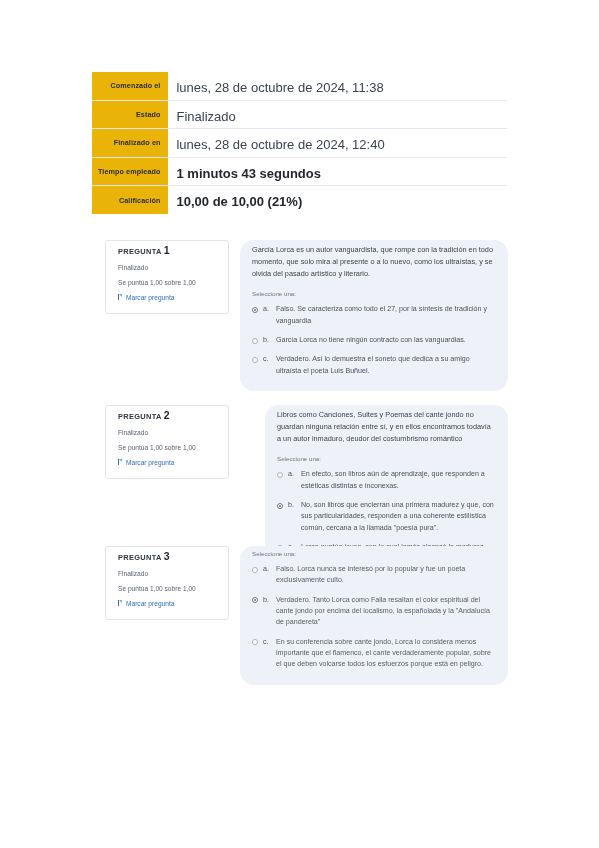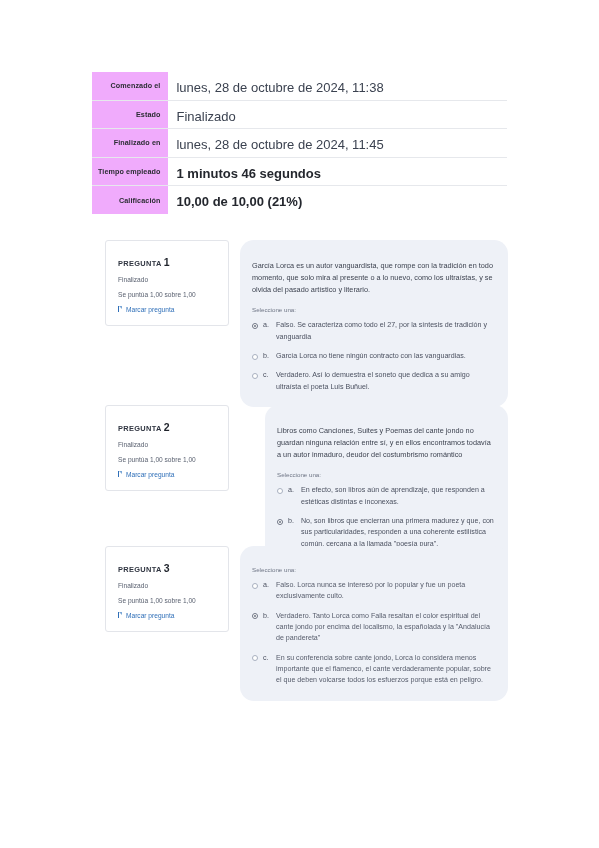--- a/index.html
+++ b/index.html
@@ -20,21 +20,21 @@
   
   .summary {
     position: absolute;
     left: 92px; top: 72px;
     width: 415px;
     border-collapse: collapse;
   }
   .summary tr { border-bottom: 1px solid #e6e8ec; }
   .summary tr:last-child { border-bottom: none; }
   .summary th {
-    background: #f0abfc;
+    background: #eab308;
     color: #2b2d33;
     font-size: 7.2px;
     font-weight: bold;
     text-align: right;
     padding: 6px 8px 6px 6px;
     width: 67px;
     vertical-align: middle;
     white-space: nowrap;
     letter-spacing: .1px;
   }
@@ -53,21 +53,21 @@
     position: absolute;
     display: flex;
     align-items: flex-start;
     gap: 11px;
   }
   .qinfo {
     width: 124px;
     background: #ffffff;
     border: 1px solid #e3e5ea;
     border-radius: 3px;
-    padding: 15px 10px 12px 12px;
+    padding: 3px 10px 12px 12px;
   }
   .qinfo .qnum {
     font-size: 7.4px;
     font-weight: bold;
     color: #2f3440;
     letter-spacing: .35px;
     margin-bottom: 8px;
     white-space: nowrap;
   }
   .qinfo .qnum b {
@@ -109,21 +109,21 @@
     left: 1px; top: 0;
     width: 0; height: 0;
     border-left: 3.5px solid transparent;
     border-top: 3px solid #7ba7d6;
   }
 
   .qbody {
     flex: 1;
     background: #eef1f7;
     border-radius: 14px;
-    padding: 20px 14px 14px 12px;
+    padding: 4px 14px 14px 12px;
   }
   .qtext {
     font-size: 7.3px;
     color: #3d4350;
     line-height: 1.62;
     margin: 0 0 11px 0;
   }
   .select-one {
     font-size: 6.2px;
     color: #6d7484;
@@ -183,25 +183,25 @@
         <tr>
           <th>Comenzado el</th>
           <td>lunes, 28 de octubre de 2024, 11:38</td>
         </tr>
         <tr>
           <th>Estado</th>
           <td>Finalizado</td>
         </tr>
         <tr>
           <th>Finalizado en</th>
-          <td>lunes, 28 de octubre de 2024, 11:45</td>
+          <td>lunes, 28 de octubre de 2024, 12:40</td>
         </tr>
         <tr>
           <th>Tiempo empleado</th>
-          <td class="strong">1 minutos 46 segundos</td>
+          <td class="strong">1 minutos 43 segundos</td>
         </tr>
         <tr>
           <th>Calificación</th>
           <td class="strong">10,00 de 10,00 (21%)</td>
         </tr>
       </tbody>
   </table>
 
   <div class="qblock" id="q1">
     <div class="qinfo">

